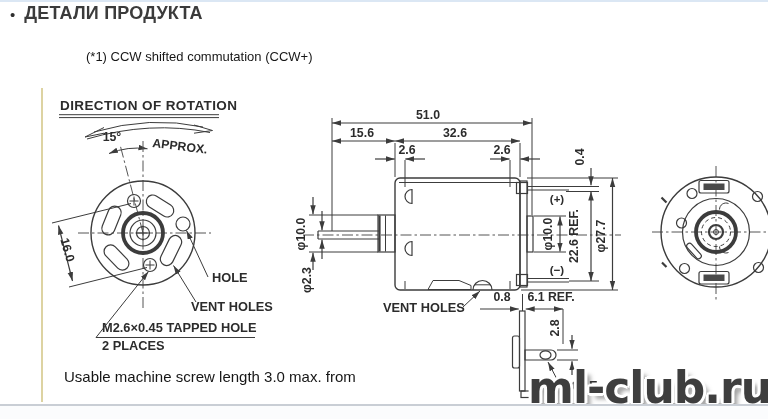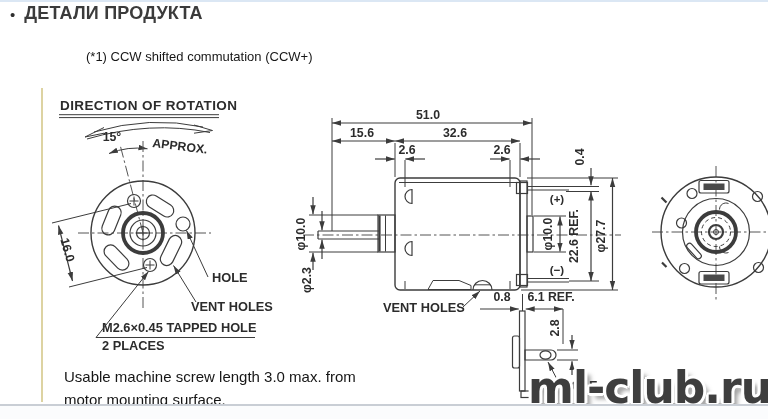--- a/index.html
+++ b/index.html
@@ -258,19 +258,18 @@
     <rect x="-9.5" y="-2.75" width="19" height="5.5" rx="2.75" transform="translate(694,251) rotate(48)"></rect>
     <line class="w2" x1="661.5" y1="197.5" x2="666.5" y2="202.5"></line>
     <line class="w2" x1="662" y1="262.5" x2="666.5" y2="267"></line>
     <path class="t1" d="M728.5,203.5 A6.5,6.5 0 0 0 719.5,209.5"></path>
     <path class="t1" d="M728.5,252.5 A6.5,6.5 0 0 1 719.5,246.5"></path>
   </g>
 </svg>
 
 <div class="footnote">
   <div>Usable machine screw length 3.0 max. from</div>
-  <div>motor mounting surface.</div>
 </div>
 
 <div class="watermark">ml-club.ru</div>
 
 <div class="bottomarea"></div>
 <div class="bottomline"></div>
 
 </body></html>

